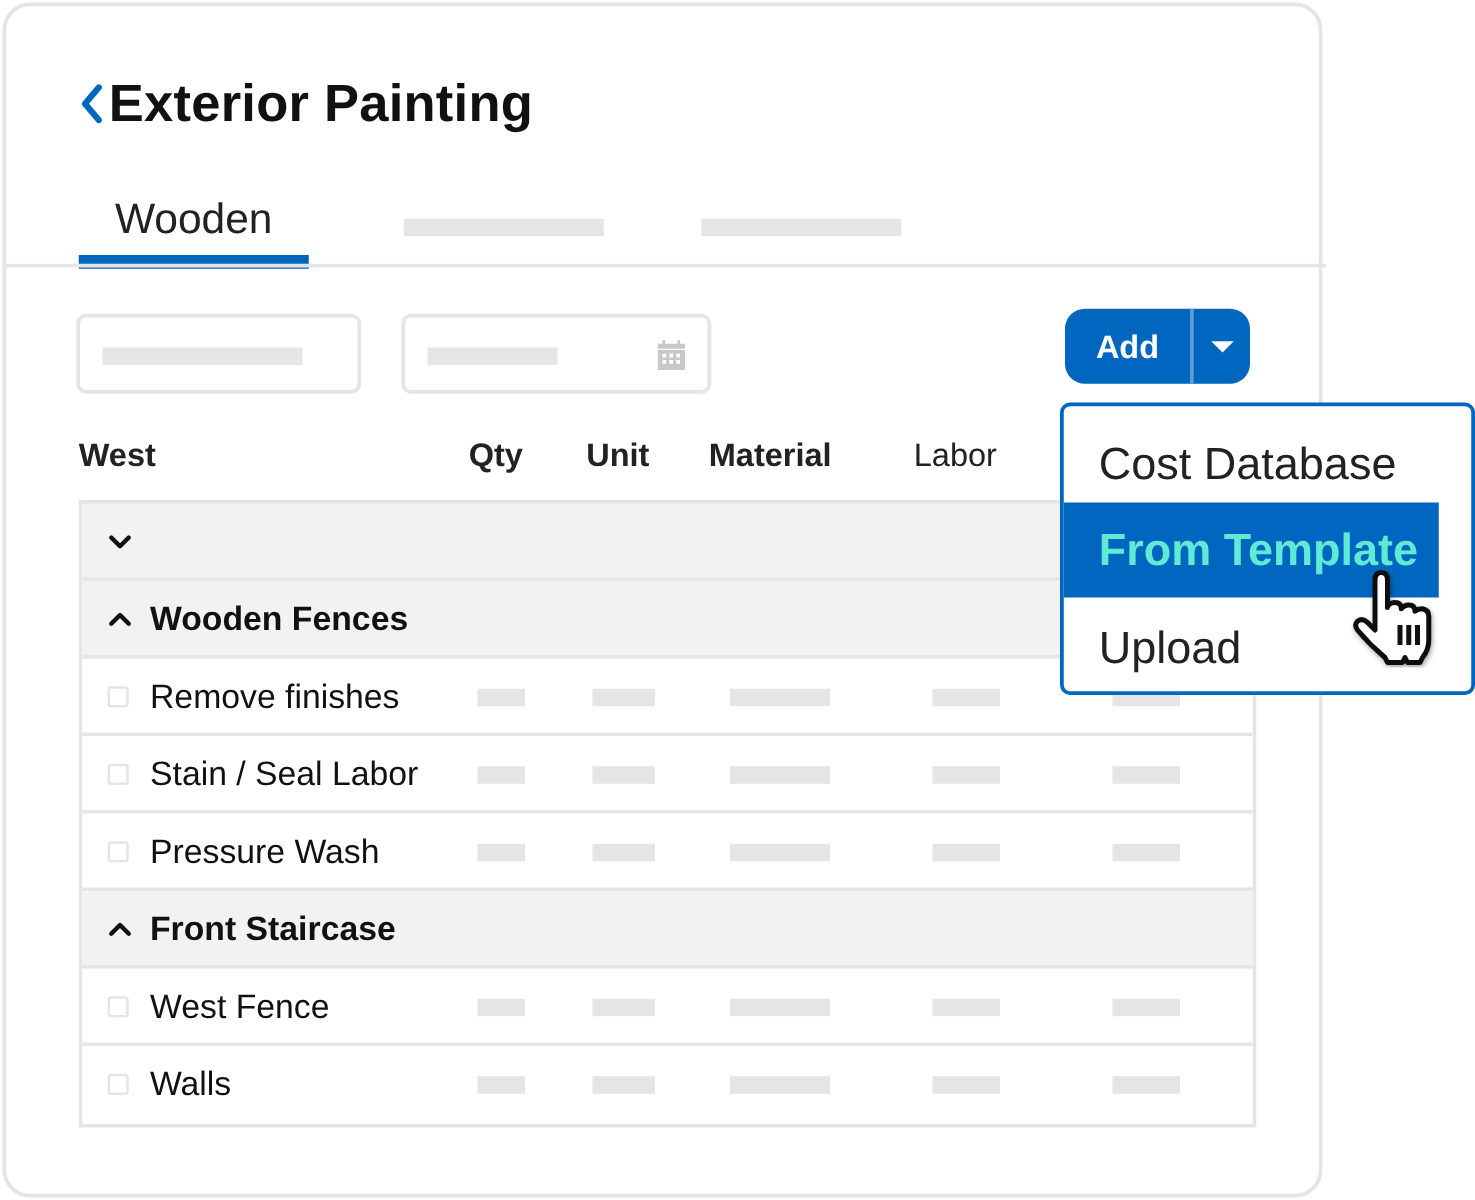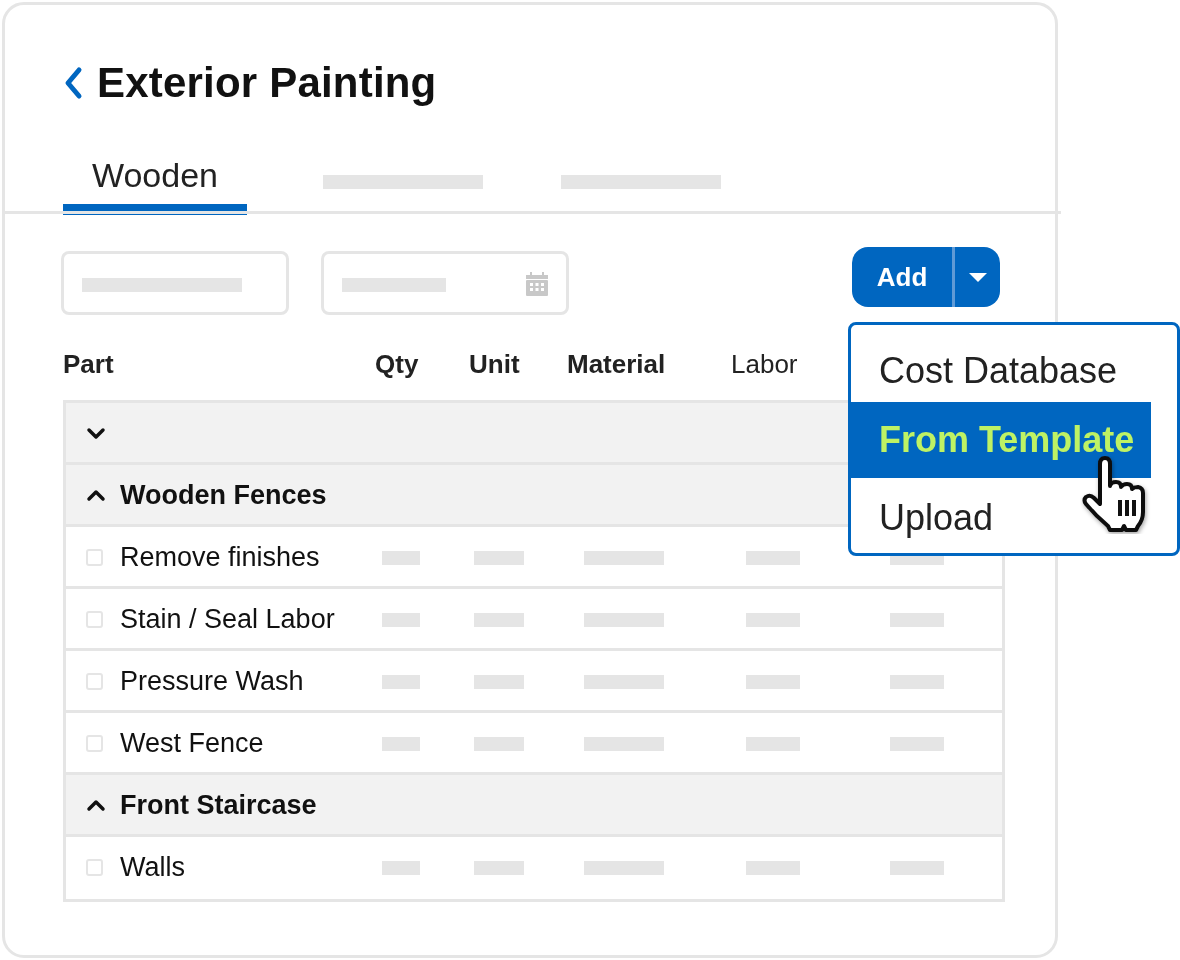--- a/index.html
+++ b/index.html
@@ -5,21 +5,21 @@
   * { box-sizing: border-box; margin: 0; padding: 0; }
   html, body { width: 1180px; height: 960px; background: #ffffff; overflow: hidden; }
   body { font-family: "Liberation Sans", "DejaVu Sans", sans-serif; color: #1a1a1a; position: relative; }
 
   .card {
     position: absolute; left: 2px; top: 2px; width: 1056px; height: 956px;
     border: 3px solid #e5e5e5; border-radius: 22px; background: #fff;
   }
   .title-row { position: absolute; left: 58px; top: 54px; display: flex; align-items: center; }
   .back-icon { width: 24px; height: 40px; display: flex; align-items: center; cursor: pointer; }
-  .page-title { font-size: 42px; font-weight: 600; color: #111; margin-left: 10px; letter-spacing: 0.2px; }
+  .page-title { font-size: 42px; font-weight: 600; color: #111; letter-spacing: 0.2px; }
 
   .tabs { position: absolute; left: 0; top: 140px; width: 1056px; height: 70px; }
   .tabs-line { position: absolute; left: 0; top: 66px; width: 1056px; height: 3px; background: #e5e5e5; }
   .tab-details { position: absolute; left: 58px; top: 0; width: 184px; height: 70px; text-align: center; cursor: pointer; }
   .tab-details span { display: block; font-size: 34px; color: #222; line-height: 60px; }
   .tab-details .underline { position: absolute; left: 0; bottom: 0; width: 184px; height: 11px; background: #0066c0; }
   .tab-ph { position: absolute; top: 30px; height: 14px; background: #e5e5e5; cursor: pointer; }
 
   .field { position: absolute; top: 246px; height: 64px; border: 3px solid #e5e5e5; border-radius: 8px; background: #fff; cursor: text; }
   .field .ph { position: absolute; top: 24px; left: 18px; height: 14px; background: #e5e5e5; }
@@ -39,21 +39,21 @@
   .row:last-child { border-bottom: none; }
   .row.group { background: #f2f2f2; cursor: pointer; }
   .row .label { position: absolute; left: 54px; top: 0; line-height: 60px; font-size: 27px; color: #111; }
   .row.group .label { font-weight: 700; }
   .chev { position: absolute; left: 20px; top: 22px; width: 20px; height: 16px; }
   .cb { position: absolute; left: 20px; top: 22px; width: 17px; height: 17px; border: 2px solid #e5e5e5; border-radius: 3px; background: #fff; cursor: pointer; }
   .cell-ph { position: absolute; top: 24px; height: 14px; background: #e5e5e5; }
 
   .menu { position: absolute; left: 848px; top: 322px; width: 332px; height: 234px; border: 3px solid #0066c0; border-radius: 8px; background: #fff; overflow: hidden; }
   .menu-item { position: absolute; left: 0; width: 300px; height: 76px; font-size: 36px; color: #222; padding-left: 28px; line-height: 76px; cursor: pointer; }
-  .menu-item.active { background: #0066c0; color: #bef264; font-weight: 600; }
+  .menu-item.active { background: #0066c0; color: #5eead4; font-weight: 600; }
   .cursor-icon { position: absolute; left: 1080px; top: 456px; width: 72px; height: 78px; pointer-events: none; }
 </style>
 </head>
 <body>
 
 <div class="card">
 
   <div class="title-row">
     <span class="back-icon">
       <svg width="20" height="34" viewBox="0 0 20 34">
@@ -88,21 +88,21 @@
           <rect x="9.5" y="11" width="3" height="3" fill="#fff"></rect>
           <rect x="15" y="11" width="3" height="3" fill="#fff"></rect>
         <rect x="4" y="16" width="3" height="3" fill="#fff"></rect>
           <rect x="9.5" y="16" width="3" height="3" fill="#fff"></rect>
           <rect x="15" y="16" width="3" height="3" fill="#fff"></rect>
       </svg>
     </span>
   </div>
 
   <div class="thead">
-    <span class="th" style="left:58px;top:0;">Part</span>
+    <span class="th" style="left:58px;top:0;">West</span>
     <span class="th" style="left:370px;top:0;">Qty</span>
     <span class="th" style="left:464px;top:0;">Unit</span>
     <span class="th" style="left:562px;top:0;">Material</span>
     <span class="th" style="left:726px;top:0;font-weight:400;">Labor</span>
   </div>
 
   <div class="table" id="table-body">
       <div class="row group">
         <span class="chev"><svg width="20" height="16" viewBox="0 0 20 16">
             <polyline points="3,5 10,12 17,5" fill="none" stroke="#111" stroke-width="3.5" stroke-linecap="round" stroke-linejoin="round"></polyline>
@@ -134,34 +134,34 @@
       </div>
       <div class="row">
         <span class="cb"></span>
         <span class="label">Pressure Wash</span>
         <span class="cell-ph" style="left: 316px; width: 38px;"></span>
         <span class="cell-ph" style="left: 408px; width: 50px;"></span>
         <span class="cell-ph" style="left: 518px; width: 80px;"></span>
         <span class="cell-ph" style="left: 680px; width: 54px;"></span>
         <span class="cell-ph" style="left: 824px; width: 54px;"></span>
       </div>
+      <div class="row group">
+        <span class="chev"><svg width="20" height="16" viewBox="0 0 20 16">
+            <polyline points="3,12 10,5 17,12" fill="none" stroke="#111" stroke-width="3.5" stroke-linecap="round" stroke-linejoin="round"></polyline>
+          </svg></span>
+        <span class="label">Front Staircase</span>
+      </div>
       <div class="row">
         <span class="cb"></span>
         <span class="label">West Fence</span>
         <span class="cell-ph" style="left: 316px; width: 38px;"></span>
         <span class="cell-ph" style="left: 408px; width: 50px;"></span>
         <span class="cell-ph" style="left: 518px; width: 80px;"></span>
         <span class="cell-ph" style="left: 680px; width: 54px;"></span>
         <span class="cell-ph" style="left: 824px; width: 54px;"></span>
-      </div>
-      <div class="row group">
-        <span class="chev"><svg width="20" height="16" viewBox="0 0 20 16">
-            <polyline points="3,12 10,5 17,12" fill="none" stroke="#111" stroke-width="3.5" stroke-linecap="round" stroke-linejoin="round"></polyline>
-          </svg></span>
-        <span class="label">Front Staircase</span>
       </div>
       <div class="row">
         <span class="cb"></span>
         <span class="label">Walls</span>
         <span class="cell-ph" style="left: 316px; width: 38px;"></span>
         <span class="cell-ph" style="left: 408px; width: 50px;"></span>
         <span class="cell-ph" style="left: 518px; width: 80px;"></span>
         <span class="cell-ph" style="left: 680px; width: 54px;"></span>
         <span class="cell-ph" style="left: 824px; width: 54px;"></span>
       </div>

